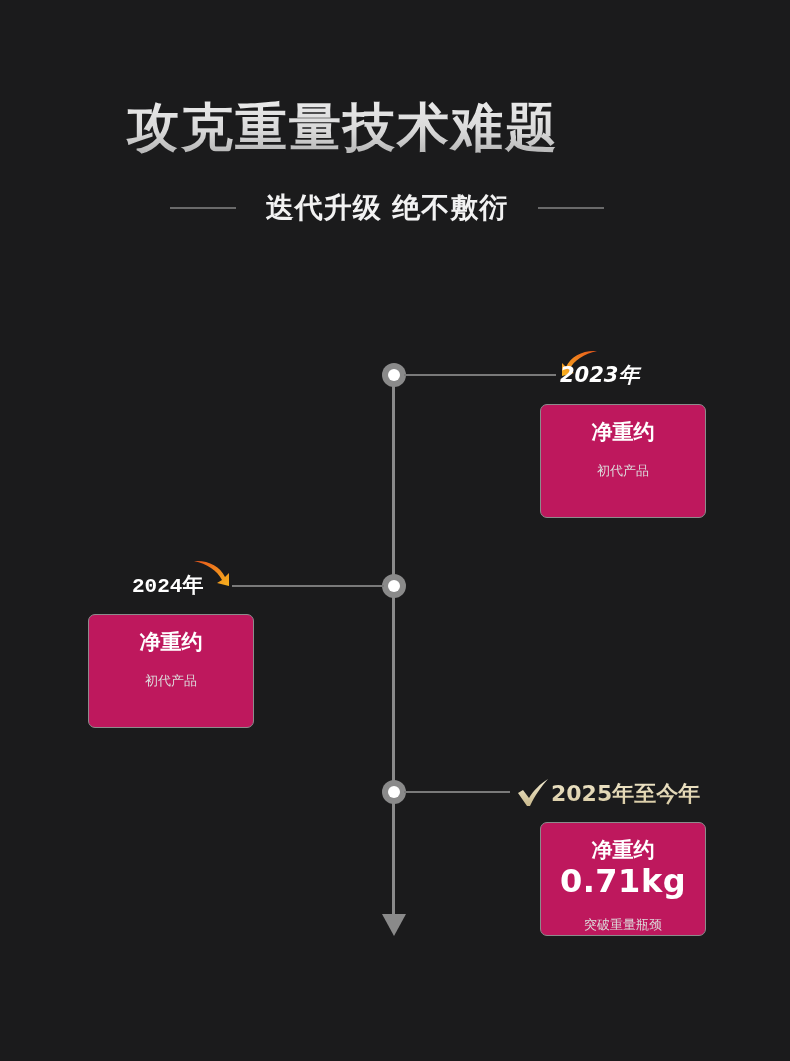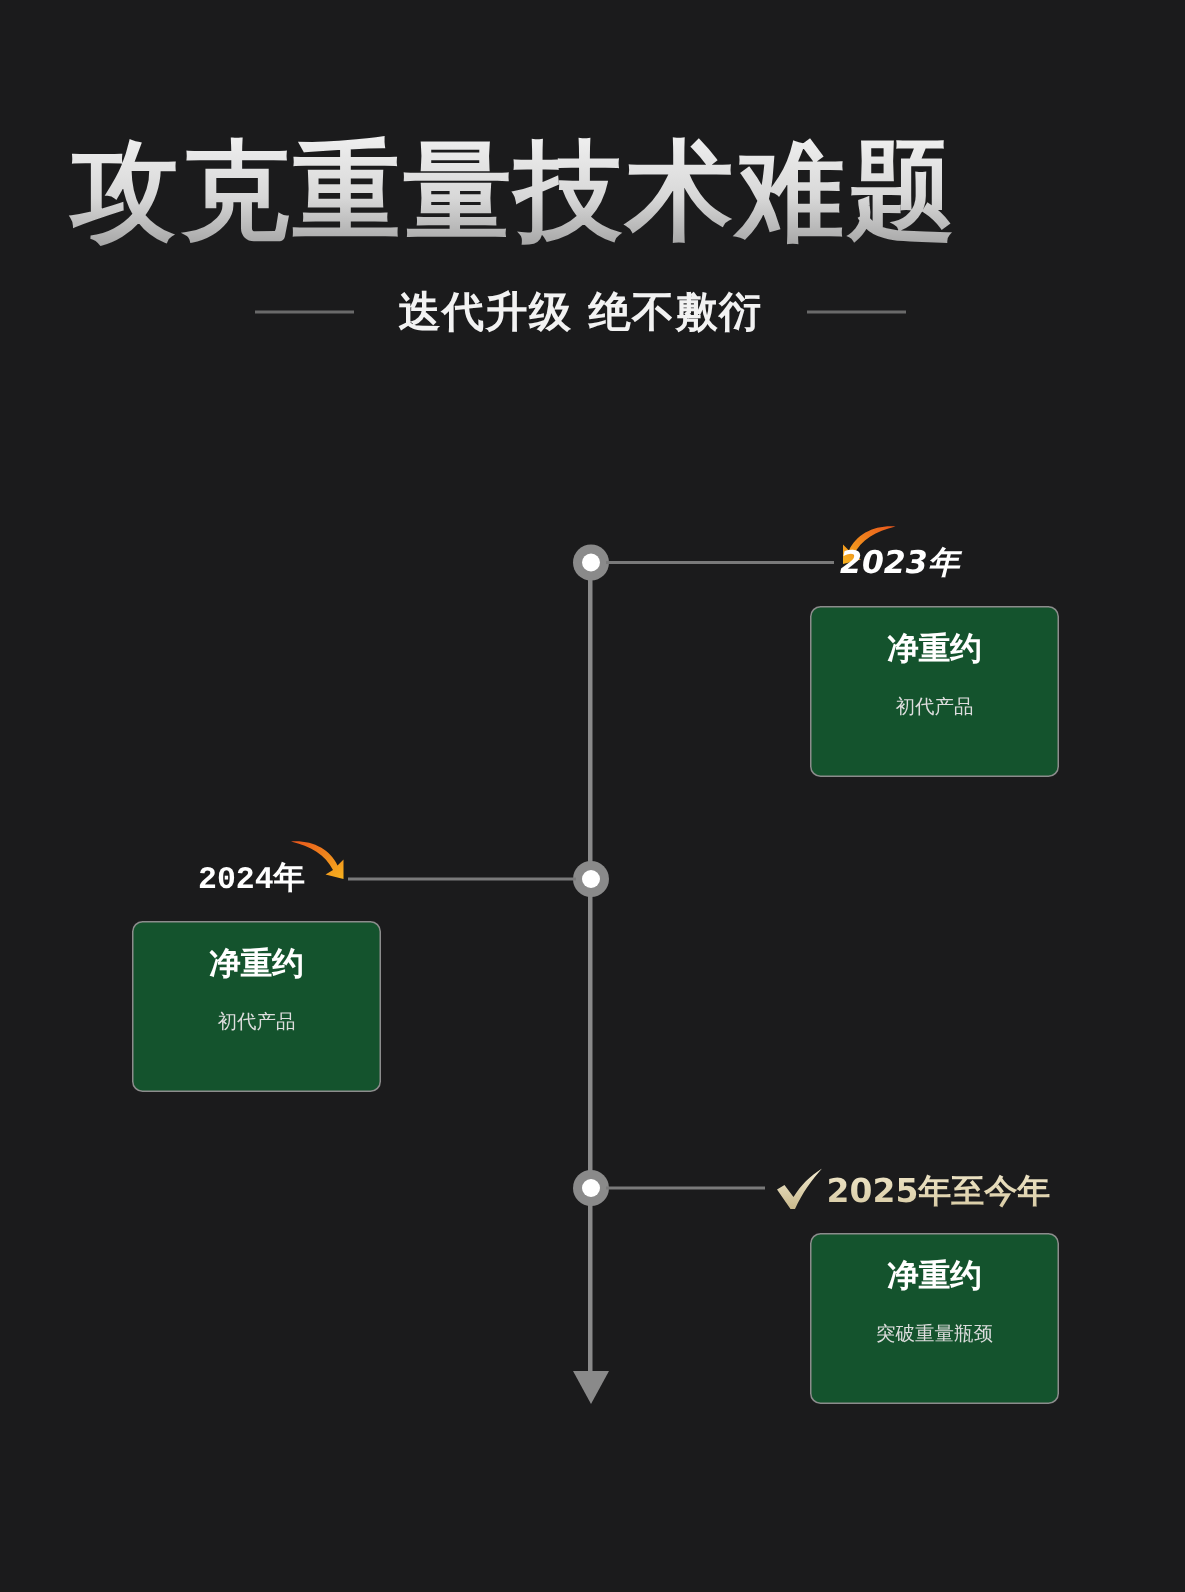--- a/index.html
+++ b/index.html
@@ -5,21 +5,21 @@
     html, body { margin: 0; padding: 0; }
     body {
       width: 790px; height: 1061px;
       background: #1b1b1c;
       position: relative; overflow: hidden;
       font-family: "DejaVu Sans", "Liberation Sans", sans-serif;
       color: #ffffff;
     }
     .title {
       position: absolute; left: 0; top: 82px; width: 686px;
-      text-align: center; font-size: 72px; font-weight: bold;
+      text-align: center; font-size: 52px; font-weight: bold;
       letter-spacing: 2px; line-height: 90px;
       background: linear-gradient(180deg, #f4f4f4 0%, #d8d8d8 55%, #9a9a9a 100%);
       -webkit-background-clip: text; background-clip: text;
       color: transparent;
     }
     .subtitle-row {
       position: absolute; left: 0; top: 188px; width: 774px; height: 40px;
       display: flex; align-items: center; justify-content: center;
     }
     .subtitle-line { width: 66px; height: 2px; background: #6a6a6a; }
@@ -50,21 +50,21 @@
       white-space: nowrap;
     }
     .year.gold {
       background: linear-gradient(180deg, #efe6c9 0%, #d6c8a0 100%);
       -webkit-background-clip: text; background-clip: text; color: transparent;
       font-size: 22px;
     }
     .card {
       position: absolute; width: 166px; height: 114px;
       border: 1px solid #8c8c8c; border-radius: 7px; box-sizing: border-box;
-      text-align: center; background: #14532d;
+      text-align: center; background: #be185d;
     }
     .card .label { margin-top: 14px; font-size: 21px; font-weight: bold; line-height: 26px; }
     .card .value { font-size: 32px; font-weight: bold; line-height: 36px; letter-spacing: 0.5px; }
     .card .note { font-size: 13px; color: #dddddd; line-height: 22px; margin-top: 15px; font-family: Liberation Serif, serif; }
     .icon { position: absolute; }
   </style>
 </head>
 <body>
 
 <div class="title">攻克重量技术难题</div>
@@ -119,14 +119,15 @@
       <linearGradient id="g3" x1="0" y1="0" x2="0" y2="1">
         <stop offset="0" stop-color="#f3ecd2"></stop>
         <stop offset="1" stop-color="#c9b98c"></stop>
       </linearGradient>
     </defs>
   <path d="M1 14 L6 11 L12 19 C17 11 23 5 31 0 C24 8 18 16 13 27 L10 27 Z" fill="url(#g3)"></path>
 </svg>
 <div class="year gold" style="left:551px; top:779px;">2025年至今年</div>
 <div class="card" style="left:540px; top:822px;">
   <div class="label">净重约</div>
+  <div class="value">0.71kg</div>
   <div class="note">突破重量瓶颈</div>
 </div>
 
 </body></html>

